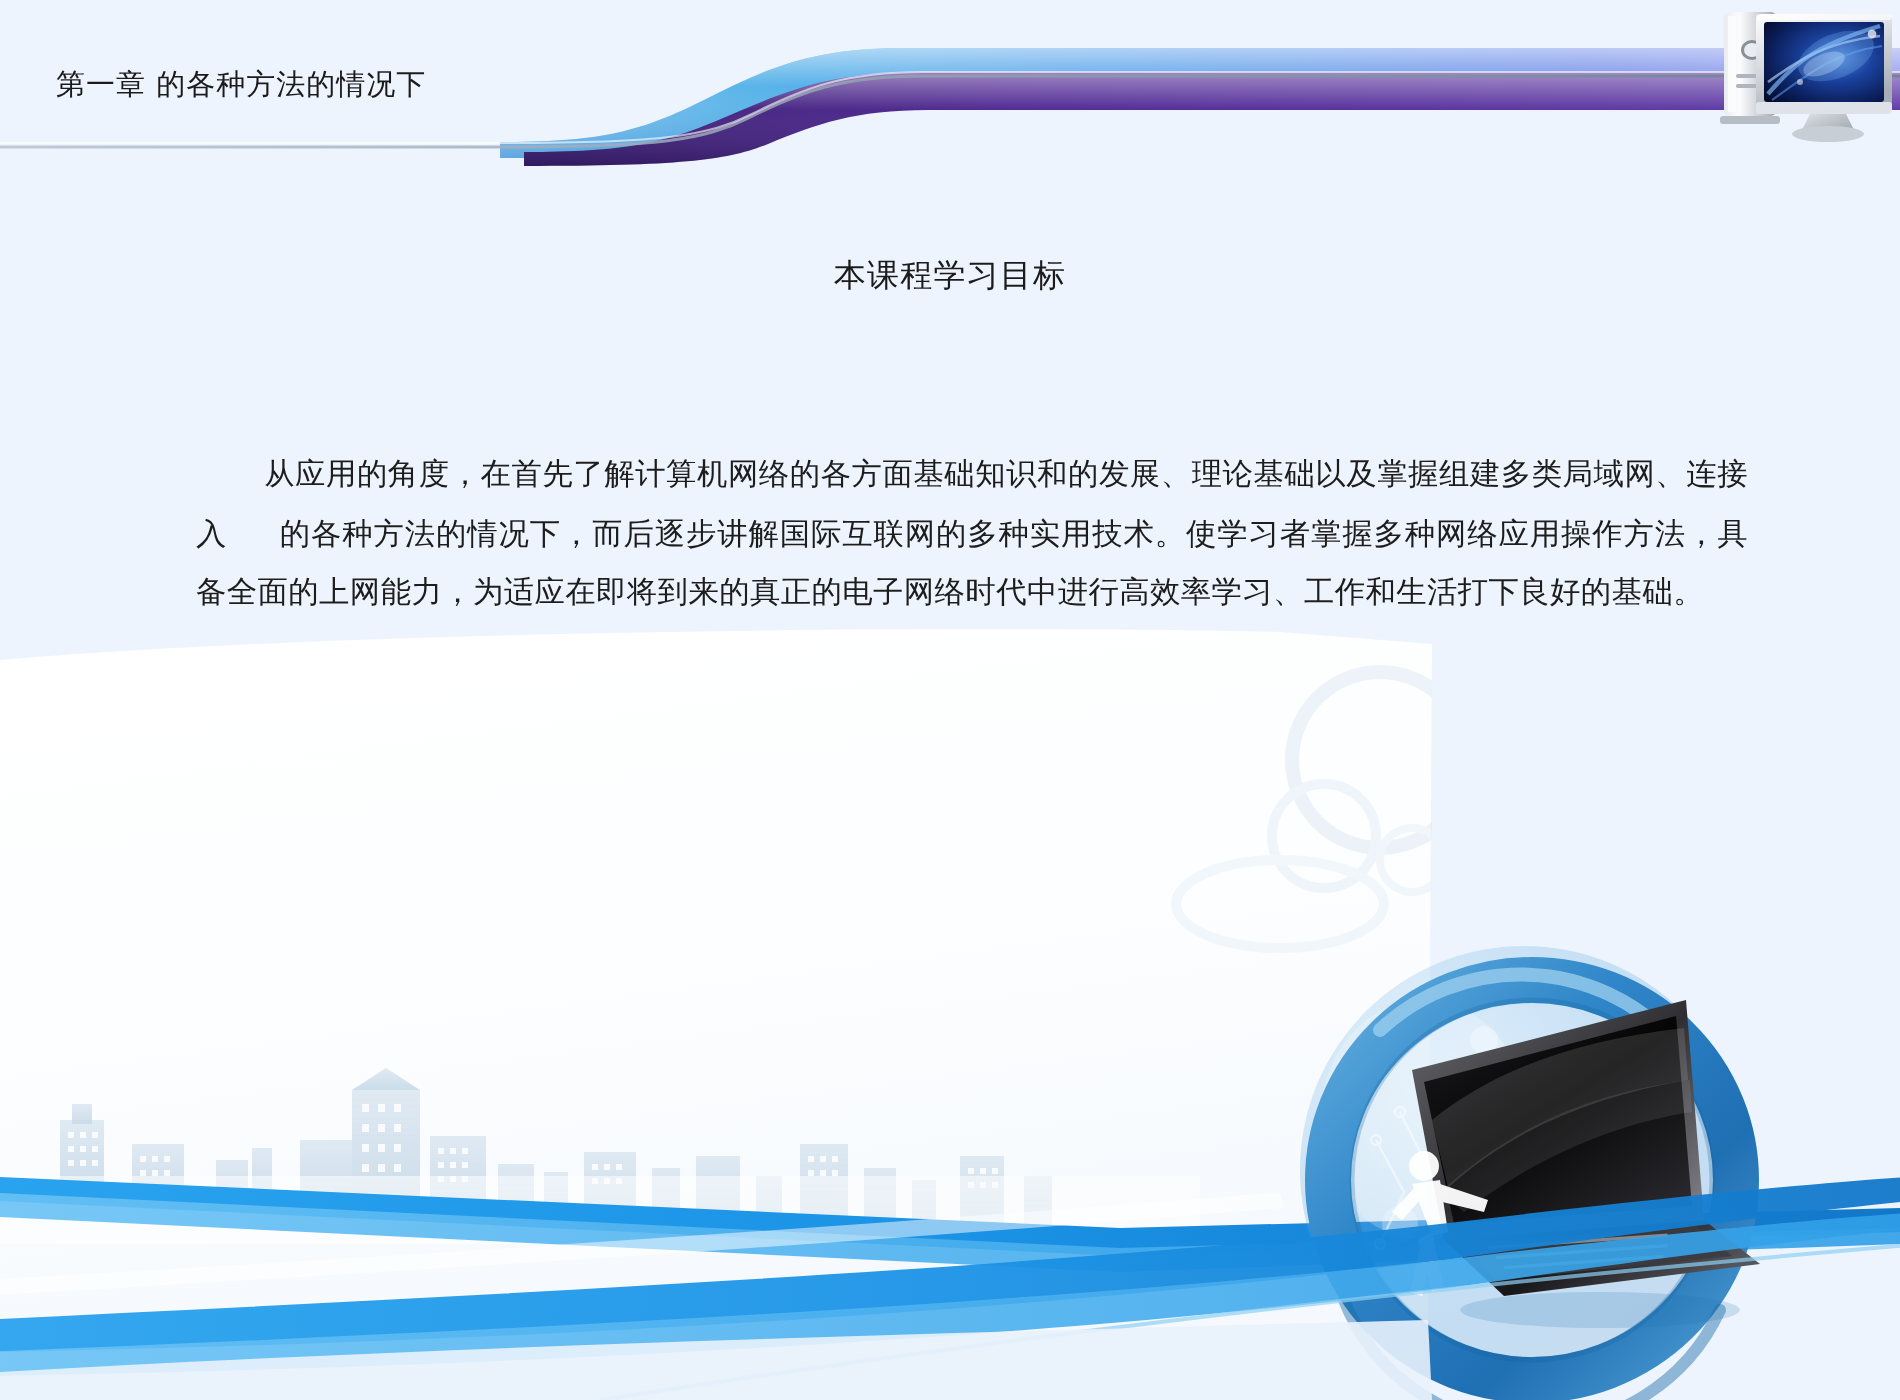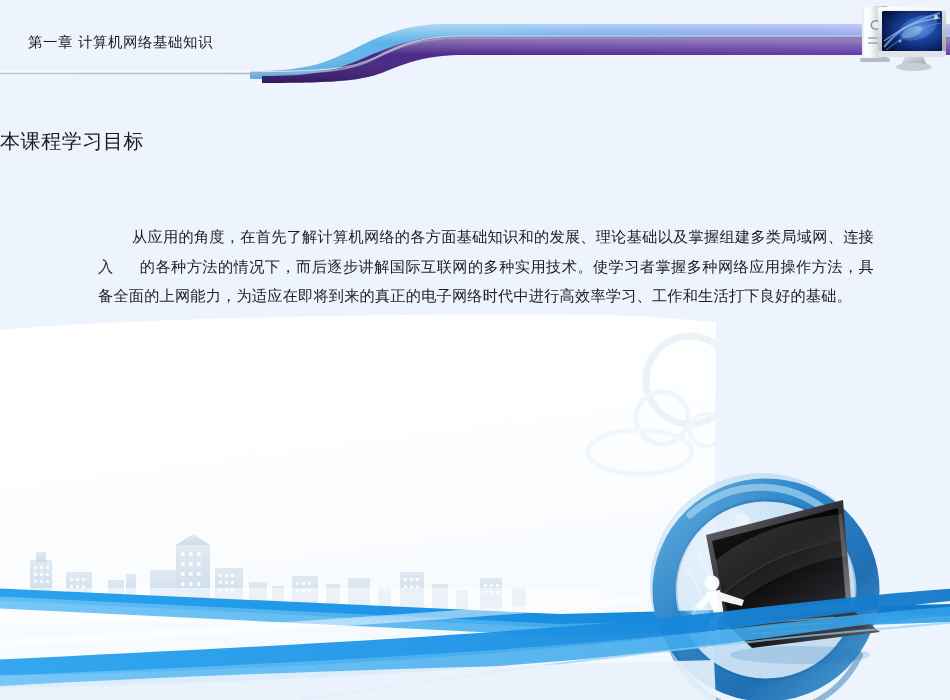--- a/index.html
+++ b/index.html
@@ -47,21 +47,22 @@
     height: 72px;
     z-index: 9;
   }
 
   
   .slide-title {
     position: absolute;
     left: 0;
     top: 128px;
     width: 950px;
-    font-size: 20px;
+    text-align: center;
+    font-size: 16px;
     color: #1b1b1b;
     z-index: 8;
     letter-spacing: 0.6px;
   }
 
   .body-block {
     position: absolute;
     left: 82px;
     top: 207px;
     width: 808px;
@@ -434,21 +435,21 @@
         <ellipse cx="64" cy="31" rx="11" ry="5" fill="#d5eaff" opacity="0.35" transform="rotate(-22 64 31)"></ellipse>
         <circle cx="88" cy="16" r="2.2" fill="#ffffff" opacity="0.8"></circle>
         <circle cx="52" cy="40" r="1.5" fill="#ffffff" opacity="0.6"></circle>
       </g>
 
       <rect x="30" y="6" width="68" height="3" rx="1.5" fill="#ffffff" opacity="0.65"></rect>
       <rect x="30" y="50" width="68" height="6" rx="1.5" fill="#e4e8ed" opacity="0.9"></rect>
     </g>
   </svg>
 
-  <div class="header-title">第一章  计算机网络基础知识</div>
+  <div class="header-title">第一章  的各种方法的情况下</div>
 
   <div class="slide-title">本课程学习目标</div>
 
   <div class="body-block">
     <p><span class="indent"></span><span>从应用的角度，在首先了解计算机网络的各方面基础知识和的发展、理论基础以及掌握组建多类局域网、连接入</span><span class="gap"></span><span>的各种方法的情况下，而后逐步讲解国际互联网的多种实用技术。使学习者掌握多种网络应用操作方法，具备全面的上网能力，为适应在即将到来的真正的电子网络时代中进行高效率学习、工作和生活打下良好的基础。</span></p>
   </div>
 
 </div>
 
 </body></html>

